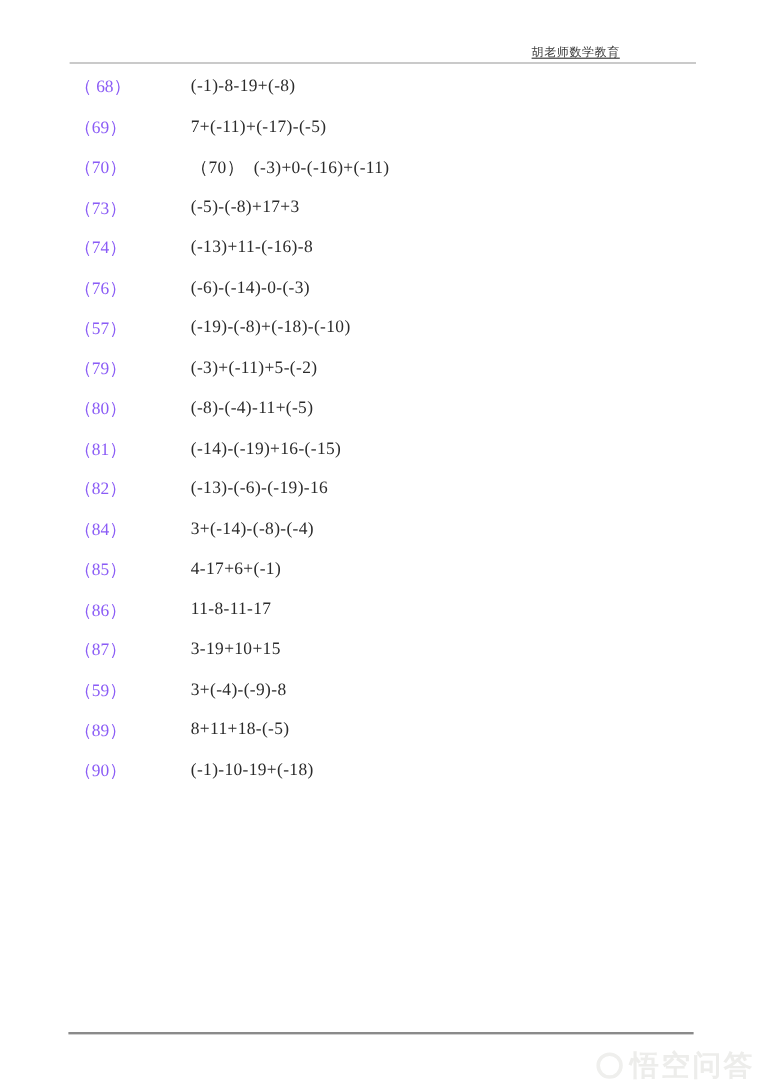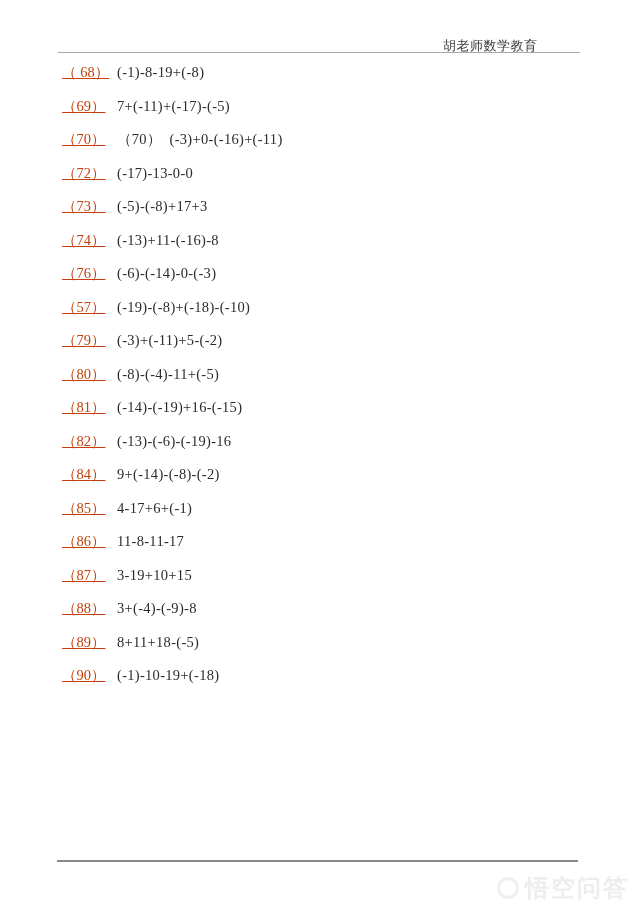--- a/index.html
+++ b/index.html
@@ -13,23 +13,24 @@
     position:relative;
     width:640px;height:905px;
     background:#ffffff;
     color:#2b2b2b;
   }
   
   .header-brand{
     position:absolute;
     top:37px;
     left:443px;
-    font-size:13px;
+    font-size:10px;
     letter-spacing:0.5px;
     color:#3c3c3c;
+    text-decoration:underline;
   }
   .header-rule{
     position:absolute;
     top:52px;
     left:58px;
     width:522px;
     height:0;
     border-top:1px solid #a8a8a8;
   }
   
@@ -43,29 +44,29 @@
     height:33.5px;
     display:flex;
     align-items:center;
     padding-left:62px;
     box-sizing:border-box;
   }
   .problem-label{
     display:inline-block;
     min-width:55px;
     font-size:14.5px;
-    color:#c2410c;
+    color:#8b5cf6;
     white-space:pre;
-    text-decoration:underline;
   }
   .problem-expr{
     font-size:14.5px;
     color:#2b2b2b;
     white-space:pre;
     letter-spacing:0.3px;
+    margin-left:42px;
   }
   
   .footer-rule{
     position:absolute;
     top:860px;
     left:57px;
     width:521px;
     height:0;
     border-top:2px solid #8a8a8a;
   }
@@ -108,24 +109,20 @@
       </div>
       <div class="problem-row">
         <span class="problem-label">（69）</span>
         <span class="problem-expr">7+(-11)+(-17)-(-5)</span>
       </div>
       <div class="problem-row">
         <span class="problem-label">（70）</span>
         <span class="problem-expr">（70）  (-3)+0-(-16)+(-11)</span>
       </div>
       <div class="problem-row">
-        <span class="problem-label">（72）</span>
-        <span class="problem-expr">(-17)-13-0-0</span>
-      </div>
-      <div class="problem-row">
         <span class="problem-label">（73）</span>
         <span class="problem-expr">(-5)-(-8)+17+3</span>
       </div>
       <div class="problem-row">
         <span class="problem-label">（74）</span>
         <span class="problem-expr">(-13)+11-(-16)-8</span>
       </div>
       <div class="problem-row">
         <span class="problem-label">（76）</span>
         <span class="problem-expr">(-6)-(-14)-0-(-3)</span>
@@ -145,36 +142,36 @@
       <div class="problem-row">
         <span class="problem-label">（81）</span>
         <span class="problem-expr">(-14)-(-19)+16-(-15)</span>
       </div>
       <div class="problem-row">
         <span class="problem-label">（82）</span>
         <span class="problem-expr">(-13)-(-6)-(-19)-16</span>
       </div>
       <div class="problem-row">
         <span class="problem-label">（84）</span>
-        <span class="problem-expr">9+(-14)-(-8)-(-2)</span>
+        <span class="problem-expr">3+(-14)-(-8)-(-4)</span>
       </div>
       <div class="problem-row">
         <span class="problem-label">（85）</span>
         <span class="problem-expr">4-17+6+(-1)</span>
       </div>
       <div class="problem-row">
         <span class="problem-label">（86）</span>
         <span class="problem-expr">11-8-11-17</span>
       </div>
       <div class="problem-row">
         <span class="problem-label">（87）</span>
         <span class="problem-expr">3-19+10+15</span>
       </div>
       <div class="problem-row">
-        <span class="problem-label">（88）</span>
+        <span class="problem-label">（59）</span>
         <span class="problem-expr">3+(-4)-(-9)-8</span>
       </div>
       <div class="problem-row">
         <span class="problem-label">（89）</span>
         <span class="problem-expr">8+11+18-(-5)</span>
       </div>
       <div class="problem-row">
         <span class="problem-label">（90）</span>
         <span class="problem-expr">(-1)-10-19+(-18)</span>
       </div>

